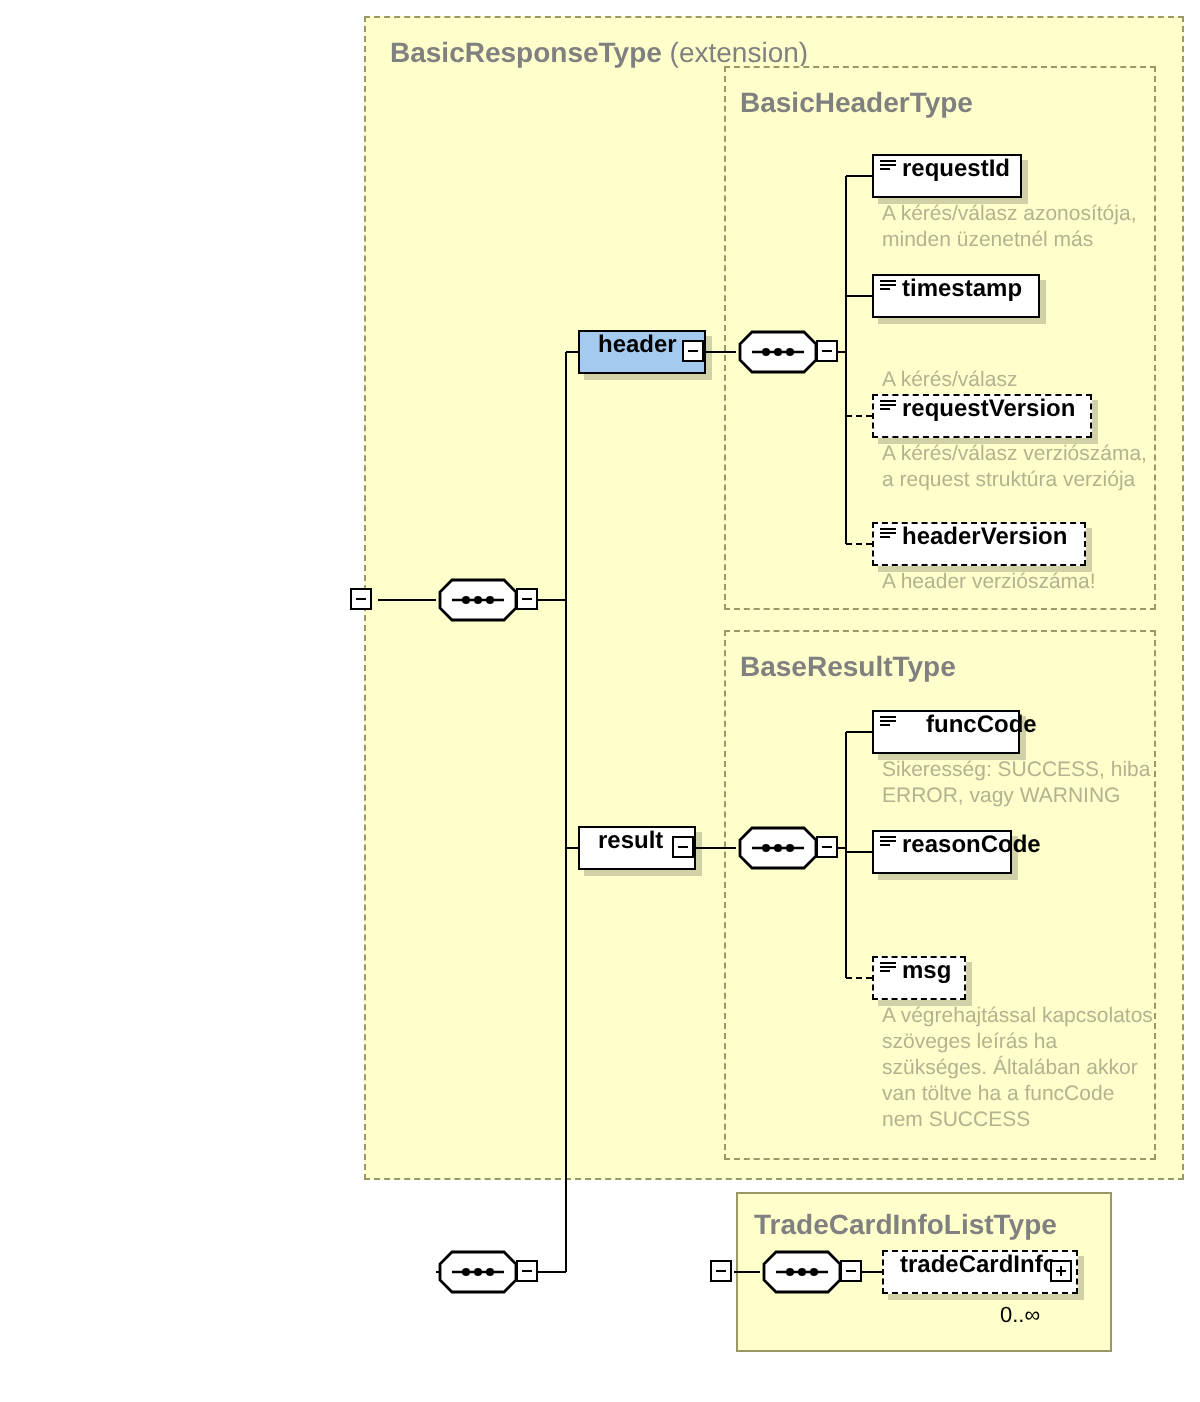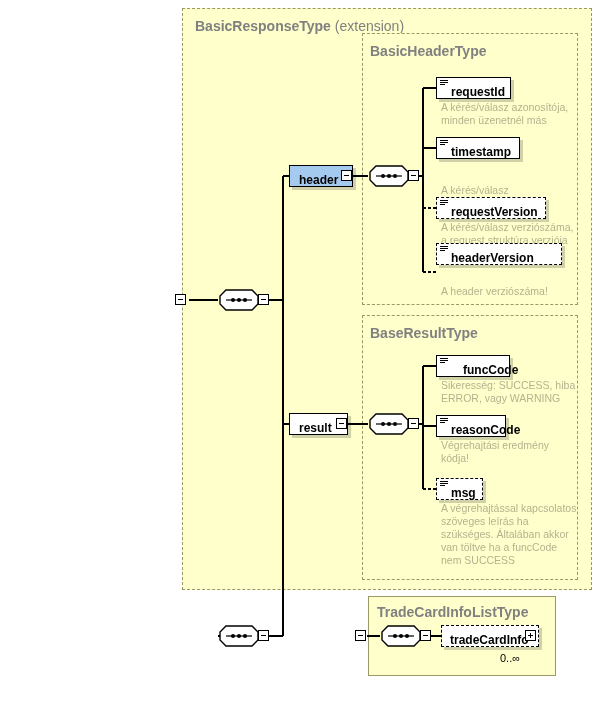--- a/index.html
+++ b/index.html
@@ -41,21 +41,21 @@
     font-weight: normal;
   }
   
   .node {
     position: absolute;
     box-sizing: border-box;
     background: #ffffff;
     border: 1.5px solid #000000;
     height: 22px;
     display: flex;
-    align-items: flex-end;
+    align-items: flex-start;
     font-size: 12px;
     font-weight: bold;
     color: #000000;
     box-shadow: 3px 3px 0 rgba(0,0,0,0.18);
   }
   .node.dashed {
     border: 1.5px dashed #000000;
   }
   .node.blue {
     background: #a5caf0;
@@ -297,21 +297,21 @@
     <span class="elem-icon">
         <i></i>
         <i></i>
         <i></i>
       </span>
     <span class="nlabel">requestVersion</span>
   </div>
   <div class="annot" style="left:441px; top:221px; width:170px;">A kérés/válasz verziószáma,
 a request struktúra verziója</div>
 
-  <div class="node dashed" style="left:436px; top:243px; width:126px;">
+  <div class="node dashed" style="left:436px; top:261px; width:107px;">
     <span class="elem-icon">
         <i></i>
         <i></i>
         <i></i>
       </span>
     <span class="nlabel">headerVersion</span>
   </div>
   <div class="annot" style="left:441px; top:285px;">A header verziószáma!</div>
 
   <div class="node noicon" style="left:289px; top:413px; width:59px;">
@@ -333,22 +333,20 @@
 ERROR, vagy WARNING</div>
 
   <div class="node" style="left:436px; top:415px; width:70px;">
     <span class="elem-icon">
         <i></i>
         <i></i>
         <i></i>
       </span>
     <span class="nlabel">reasonCode</span>
   </div>
-  <div class="annot" style="left:441px; top:439px;">Végrehajtási eredmény
-kódja!</div>
 
   <div class="node dashed" style="left:436px; top:478px; width:47px;">
     <span class="elem-icon">
         <i></i>
         <i></i>
         <i></i>
       </span>
     <span class="nlabel">msg</span>
   </div>
   <div class="annot" style="left:441px; top:502px; width:165px;">A végrehajtással kapcsolatos

